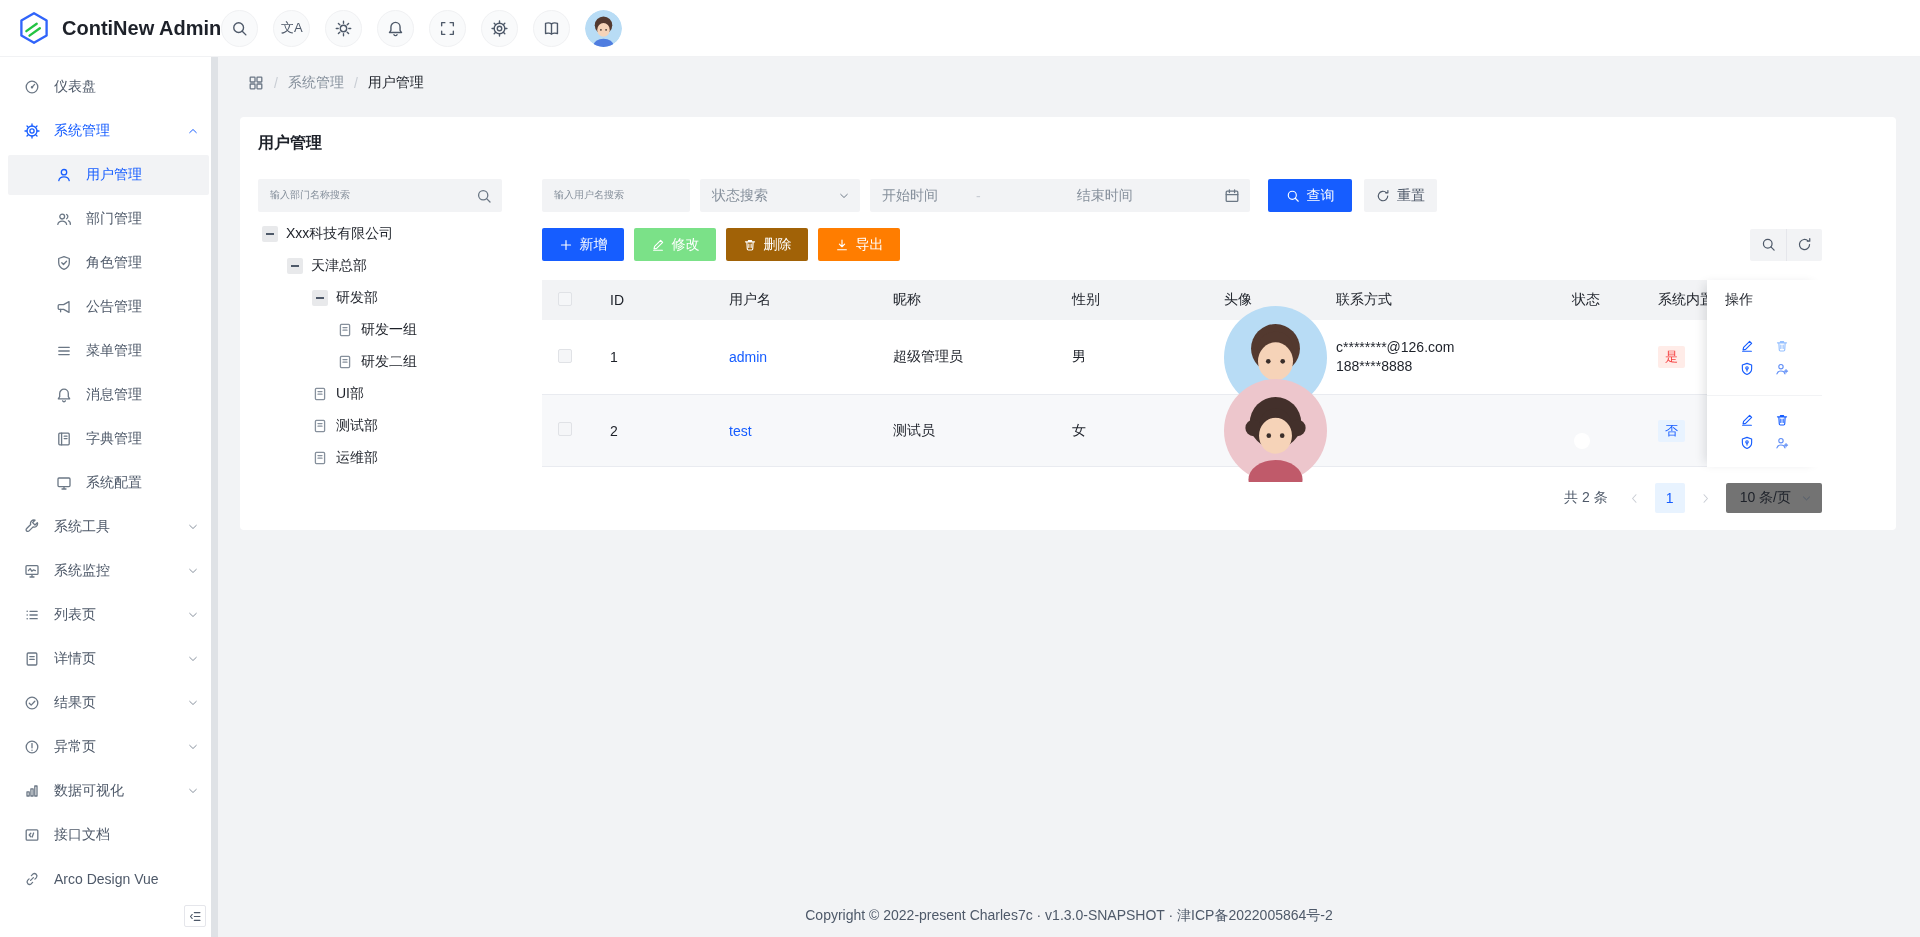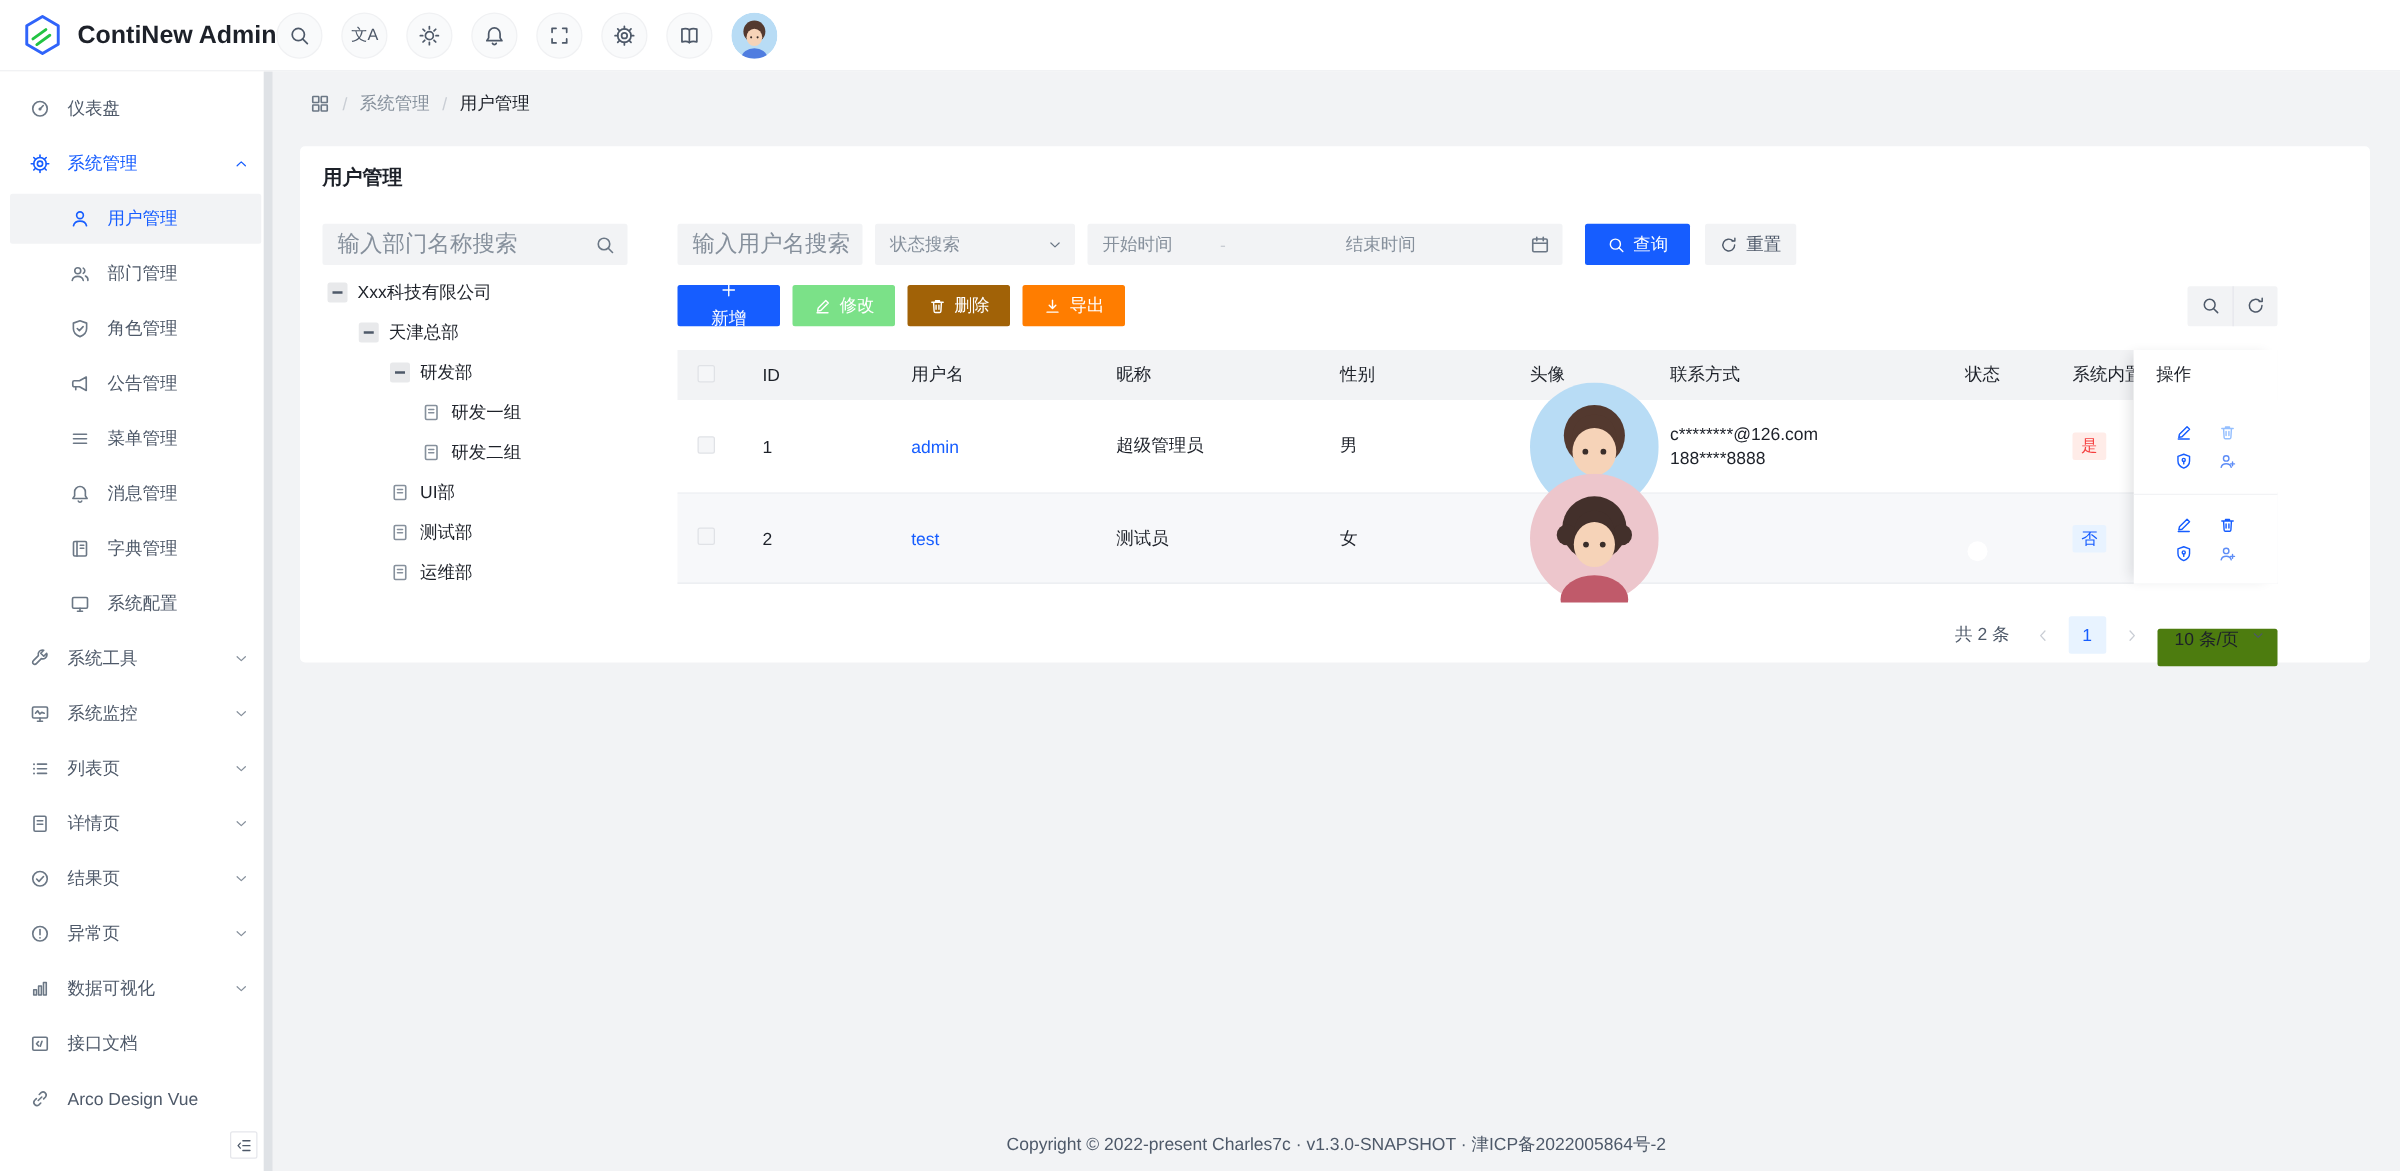--- a/index.html
+++ b/index.html
@@ -69,22 +69,22 @@
   .card-title { font-size:16px; font-weight:600; line-height:22px; margin-bottom:25px; }
   .card-body { display:flex; }
 
   
   .left-panel { width:244px; flex:none; }
   .ghost-input {
     height:33px; background:#f2f3f5; border-radius:2px; display:flex; align-items:center;
     padding:0 10px 0 12px; color:#86909c; position:relative;
   }
   .ghost-input input {
-    border:none; outline:none; background:transparent; flex:1; font-size:18px;
-    font-family:Liberation Serif, serif; color:#1d2129; min-width:0;
+    border:none; outline:none; background:transparent; flex:1; font-size:10px;
+    font-family:Liberation Mono, monospace; color:#1d2129; min-width:0;
   }
   .ghost-input input::placeholder { color:#86909c; }
   .ghost-input .icon { color:#6b7785; }
   .tree { margin-top:6px; }
   .tree-row { height:32px; display:flex; align-items:center; gap:8px; cursor:pointer; }
   .lvl0{ padding-left:4px; } .lvl1{ padding-left:29px; } .lvl2{ padding-left:54px; } .lvl3{ padding-left:79px; }
   .tw-box { width:16px; height:16px; background:#e8e9eb; border-radius:2px; position:relative; flex:none; }
   .tw-box::after { content:""; position:absolute; left:4px; right:4px; top:7px; height:2px; background:#4e5969; }
   .tw-doc { color:#86909c; }
 
@@ -100,21 +100,21 @@
   .f-range .icon { margin-left:auto; color:#6b7785; }
   .btn {
     height:33px; border:none; border-radius:2px; font-size:14px; font-family:inherit;
     display:inline-flex; align-items:center; justify-content:center; gap:7px; cursor:pointer; padding:0 16px;
   }
   .btn svg { width:14px; height:14px; }
   .btn-query { background:#165dff; color:#fff; margin-left:18px; width:84px; padding:0; }
   .btn-reset { background:#f2f3f5; color:#4e5969; margin-left:12px; width:73px; padding:0; }
 
   .toolbar { margin-top:16px; display:flex; align-items:center; }
-  .btn-add { background:#165dff; color:#fff; width:82px; padding:0;flex-direction:column; }
+  .btn-add { background:#165dff; color:#fff; width:82px; padding:0; }
   .btn-edit { background:#7be188; color:#fff; width:82px; padding:0; margin-left:10px; }
   .btn-del { background:#a16207; color:#fff; width:82px; padding:0; margin-left:10px; }
   .btn-export { background:#ff7d00; color:#fff; width:82px; padding:0; margin-left:10px; }
   .table-tools { margin-left:auto; display:flex; background:#f2f3f5; border-radius:2px; height:32px; }
   .tool-cell { width:36px; display:flex; align-items:center; justify-content:center; color:#4e5969; cursor:pointer; }
   .tool-cell + .tool-cell { border-left:1px solid #e5e6eb; }
   .tool-cell svg { width:15px; height:15px; }
 
   
   .table { margin-top:19px; position:relative; width:1280px; }
@@ -150,21 +150,21 @@
   .op-icon svg { width:14px; height:14px; }
   .op-disabled { color:#94bfff; cursor:not-allowed; }
   .op-light { color:#5e8df7; }
 
   
   .pager { display:flex; align-items:center; justify-content:flex-end; margin-top:16px; width:1280px; gap:14px; color:#4e5969; }
   .pg-total { margin-right:6px; }
   .pg-arrow { color:#c9cdd4; cursor:pointer; display:flex; }
   .pg-arrow svg { width:13px; height:13px; }
   .pg-page { width:30px; height:30px; background:#e8f3ff; color:#165dff; border-radius:2px; display:flex; align-items:center; justify-content:center; cursor:pointer; }
-  .pg-size { height:30px; background:#4d7c0f; border-radius:2px; display:flex; align-items:flex-start; gap:10px; padding:0 10px 0 14px; color:#1d2129; cursor:pointer;margin-top:20px; }
+  .pg-size { height:30px; background:#737373; border-radius:2px; display:flex; align-items:center; gap:10px; padding:0 10px 0 14px; color:#1d2129; cursor:pointer; }
   .pg-size .chev svg { width:11px; height:11px; color:#4e5969; }
 
   .footer { position:absolute; bottom:12px; left:0; right:0; text-align:center; color:#4e5969; }
 </style>
 </head>
 <body>
 
 <div class="header">
   <div class="logo-area">
     <span class="logo-svg icon">

